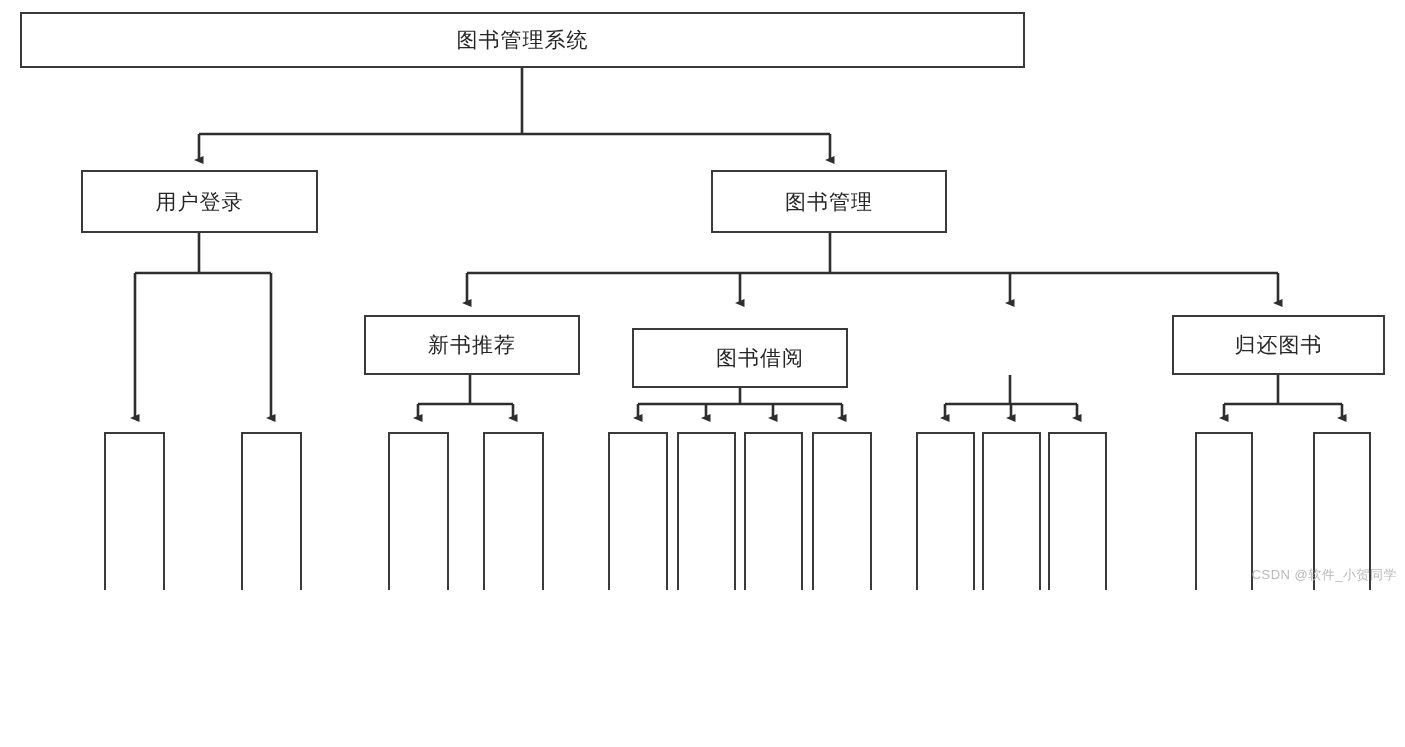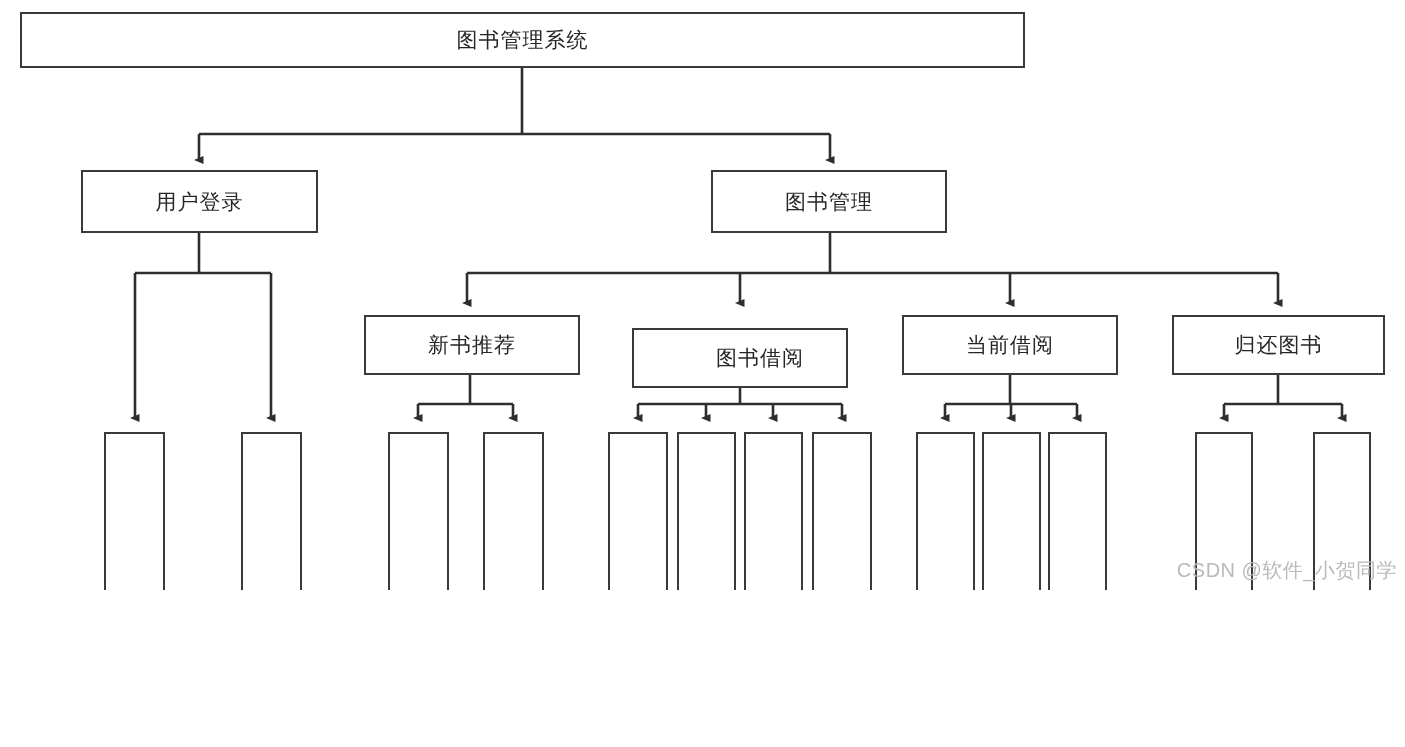--- a/index.html
+++ b/index.html
@@ -52,21 +52,21 @@
   }
   .node.vert .vlabel {
     writing-mode: vertical-rl;
     text-orientation: upright;
     display: block;
   }
   #watermark {
     position: absolute;
     right: 8px;
     bottom: 6px;
-    font-size: 20px;
+    font-size: 13px;
     color: #b9b9b9;
     letter-spacing: 0.5px;
     z-index: 3;
     white-space: nowrap;
   }
 </style>
 </head>
 <body>
 
 <div id="canvas">
@@ -134,23 +134,20 @@
   <div class="node horiz" style="left:711px; top:170px; width:236px; height:63px;justify-content:center;">
     <span>图书管理</span>
   </div>
 
   <div class="node horiz" style="left:344px; top:315px; width:216px; height:60px;margin-left:20px;">
     <span>新书推荐</span>
   </div>
   <div class="node horiz" style="left:632px; top:328px; width:216px; height:60px;padding-left:40px;">
     <span>图书借阅</span>
   </div>
-  <div class="node horiz" style="left:902px; top:315px; width:216px; height:60px;">
-    <span>当前借阅</span>
-  </div>
   <div class="node horiz" style="left:1172px; top:315px; width:213px; height:60px;">
     <span>归还图书</span>
   </div>
 
   <div class="node vert" style="left:104px; top:432px; width:61px; height:303px; padding-top:86px;">
     <span class="vlabel">用户登录</span>
   </div>
   <div class="node vert" style="left:241px; top:432px; width:61px; height:303px; padding-top:86px;">
     <span class="vlabel">注销登录</span>
   </div>

